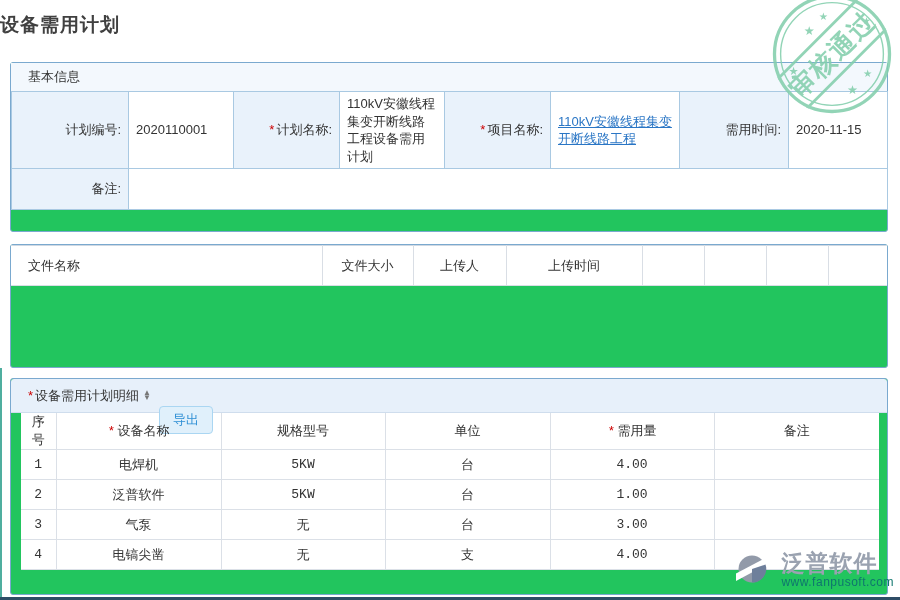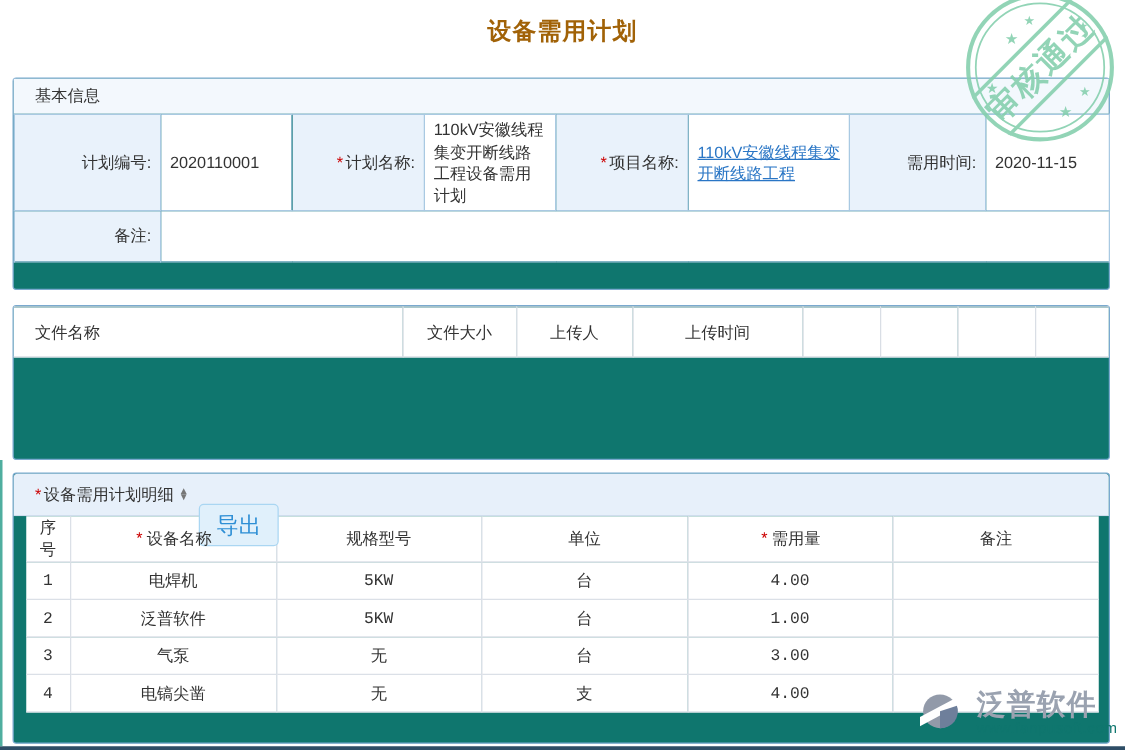--- a/index.html
+++ b/index.html
@@ -12,27 +12,27 @@
     position:relative; width:900px; height:600px;
     background:#fff; overflow:hidden;
     border-bottom:3px solid #2e4d66;
   }
   .left-edge {
     position:absolute; left:0; top:368px; width:2px; height:232px;
     background:#4fae9f;
   }
   .page-title {
     position:absolute; top:12px; left:0; width:100%;
-    text-align:center; font-size:19px; font-weight:bold; color:#a16207;
+    font-size:19px; font-weight:bold; color:#404040;
     letter-spacing:1px;
   }
   
   .box {
     position:absolute; left:10px; width:878px;
-    border:1px solid #7aa9cf; border-radius:3px; background:#0f766e;
+    border:1px solid #7aa9cf; border-radius:3px; background:#22c55e;
   }
   .box1 { top:62px;  height:170px; }
   .box2 { top:244px; height:124px; }
   .box3 { top:378px; height:217px; }
   .section-head {
     height:28px; line-height:27px; padding-left:17px;
     font-size:13px; color:#333; background:#f3f8fd;
   }
   
   table.info {
@@ -64,21 +64,21 @@
   .detail-head {
     height:34px; background:#e7f0fa; display:flex; align-items:center;
     padding-left:17px; font-size:13px; color:#333;
     border-bottom:1px solid #cfdded; border-radius:3px 3px 0 0;
   }
   .sort-ctl {
     display:inline-flex; flex-direction:column; line-height:0.55;
     font-size:8px; color:#777; margin:0 8px 0 4px; cursor:pointer;
   }
   .export-btn {
-    display:inline-block; padding:4px 13px; font-size:18px;
+    display:inline-block; padding:4px 13px; font-size:13px;
     color:#2e8fd5; background:#e0f0fb; border:1px solid #aad6f2;
     border-radius:4px; cursor:pointer;margin-top:48px;
   }
   table.detail {
     width:858px; margin:0 10px; border-collapse:collapse; table-layout:fixed;font-family:Liberation Mono, monospace;
   }
   table.detail td {
     border:1px solid #dbe0e7; font-size:13px; color:#333;
     height:30px; padding:0 8px; background:#fff;
   }

